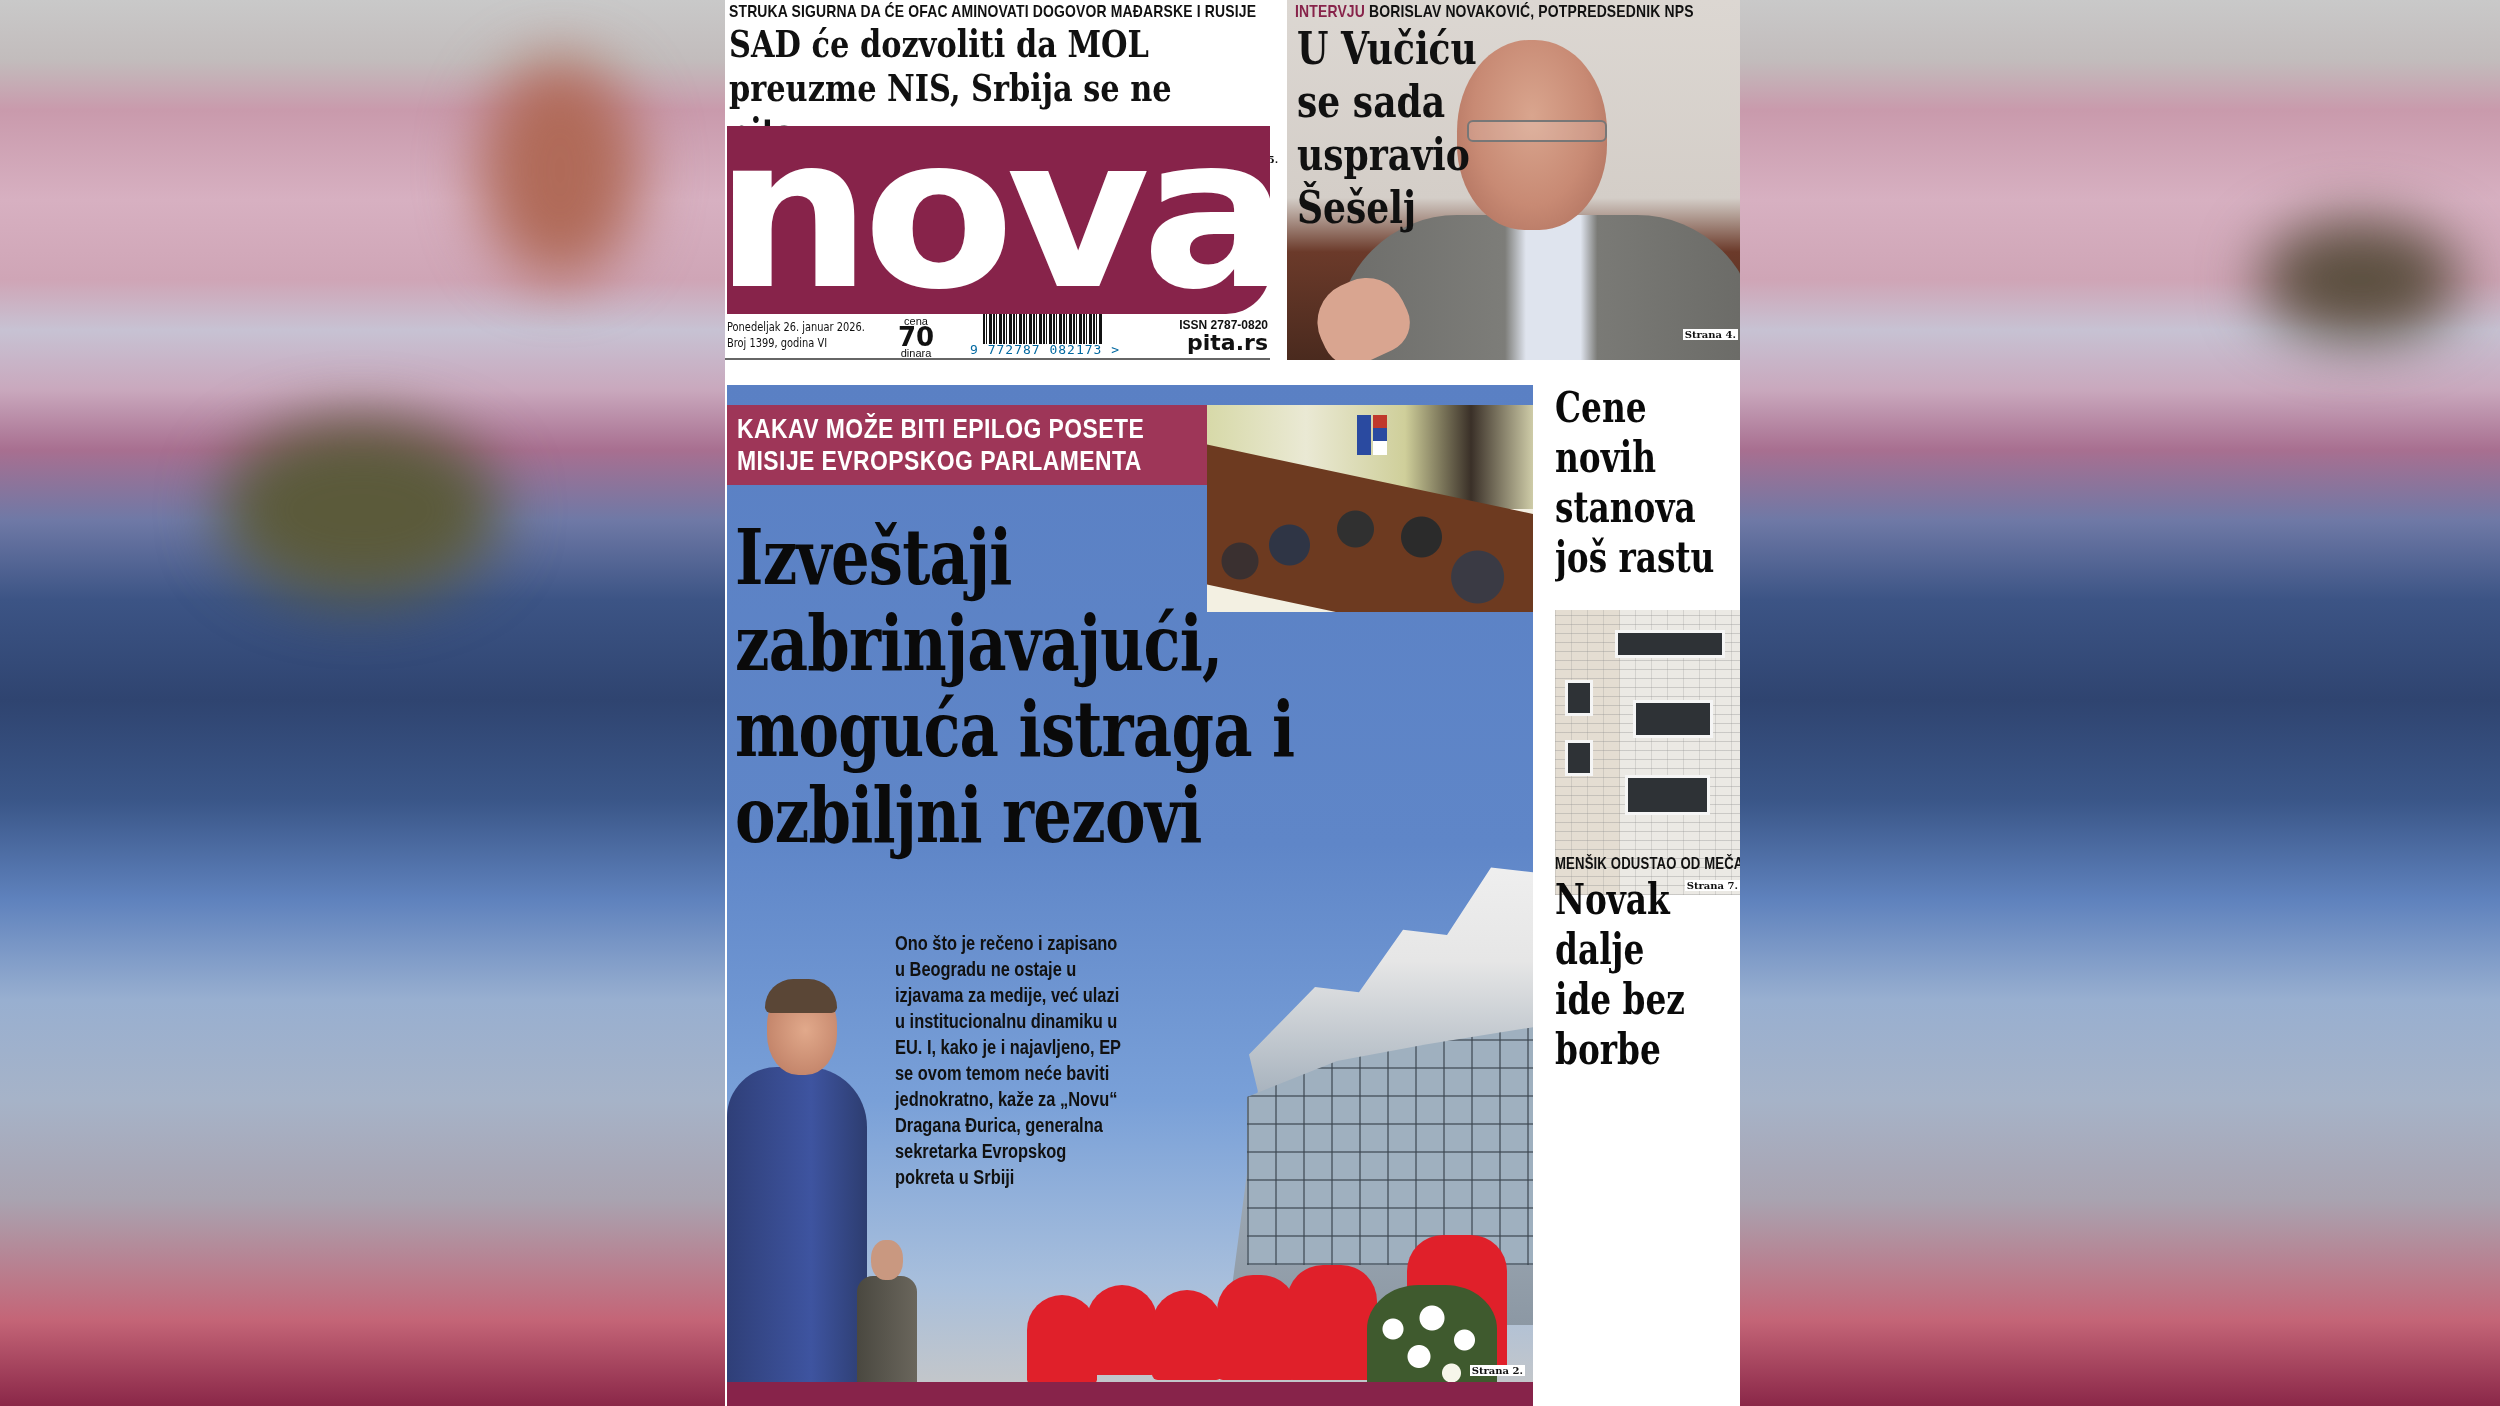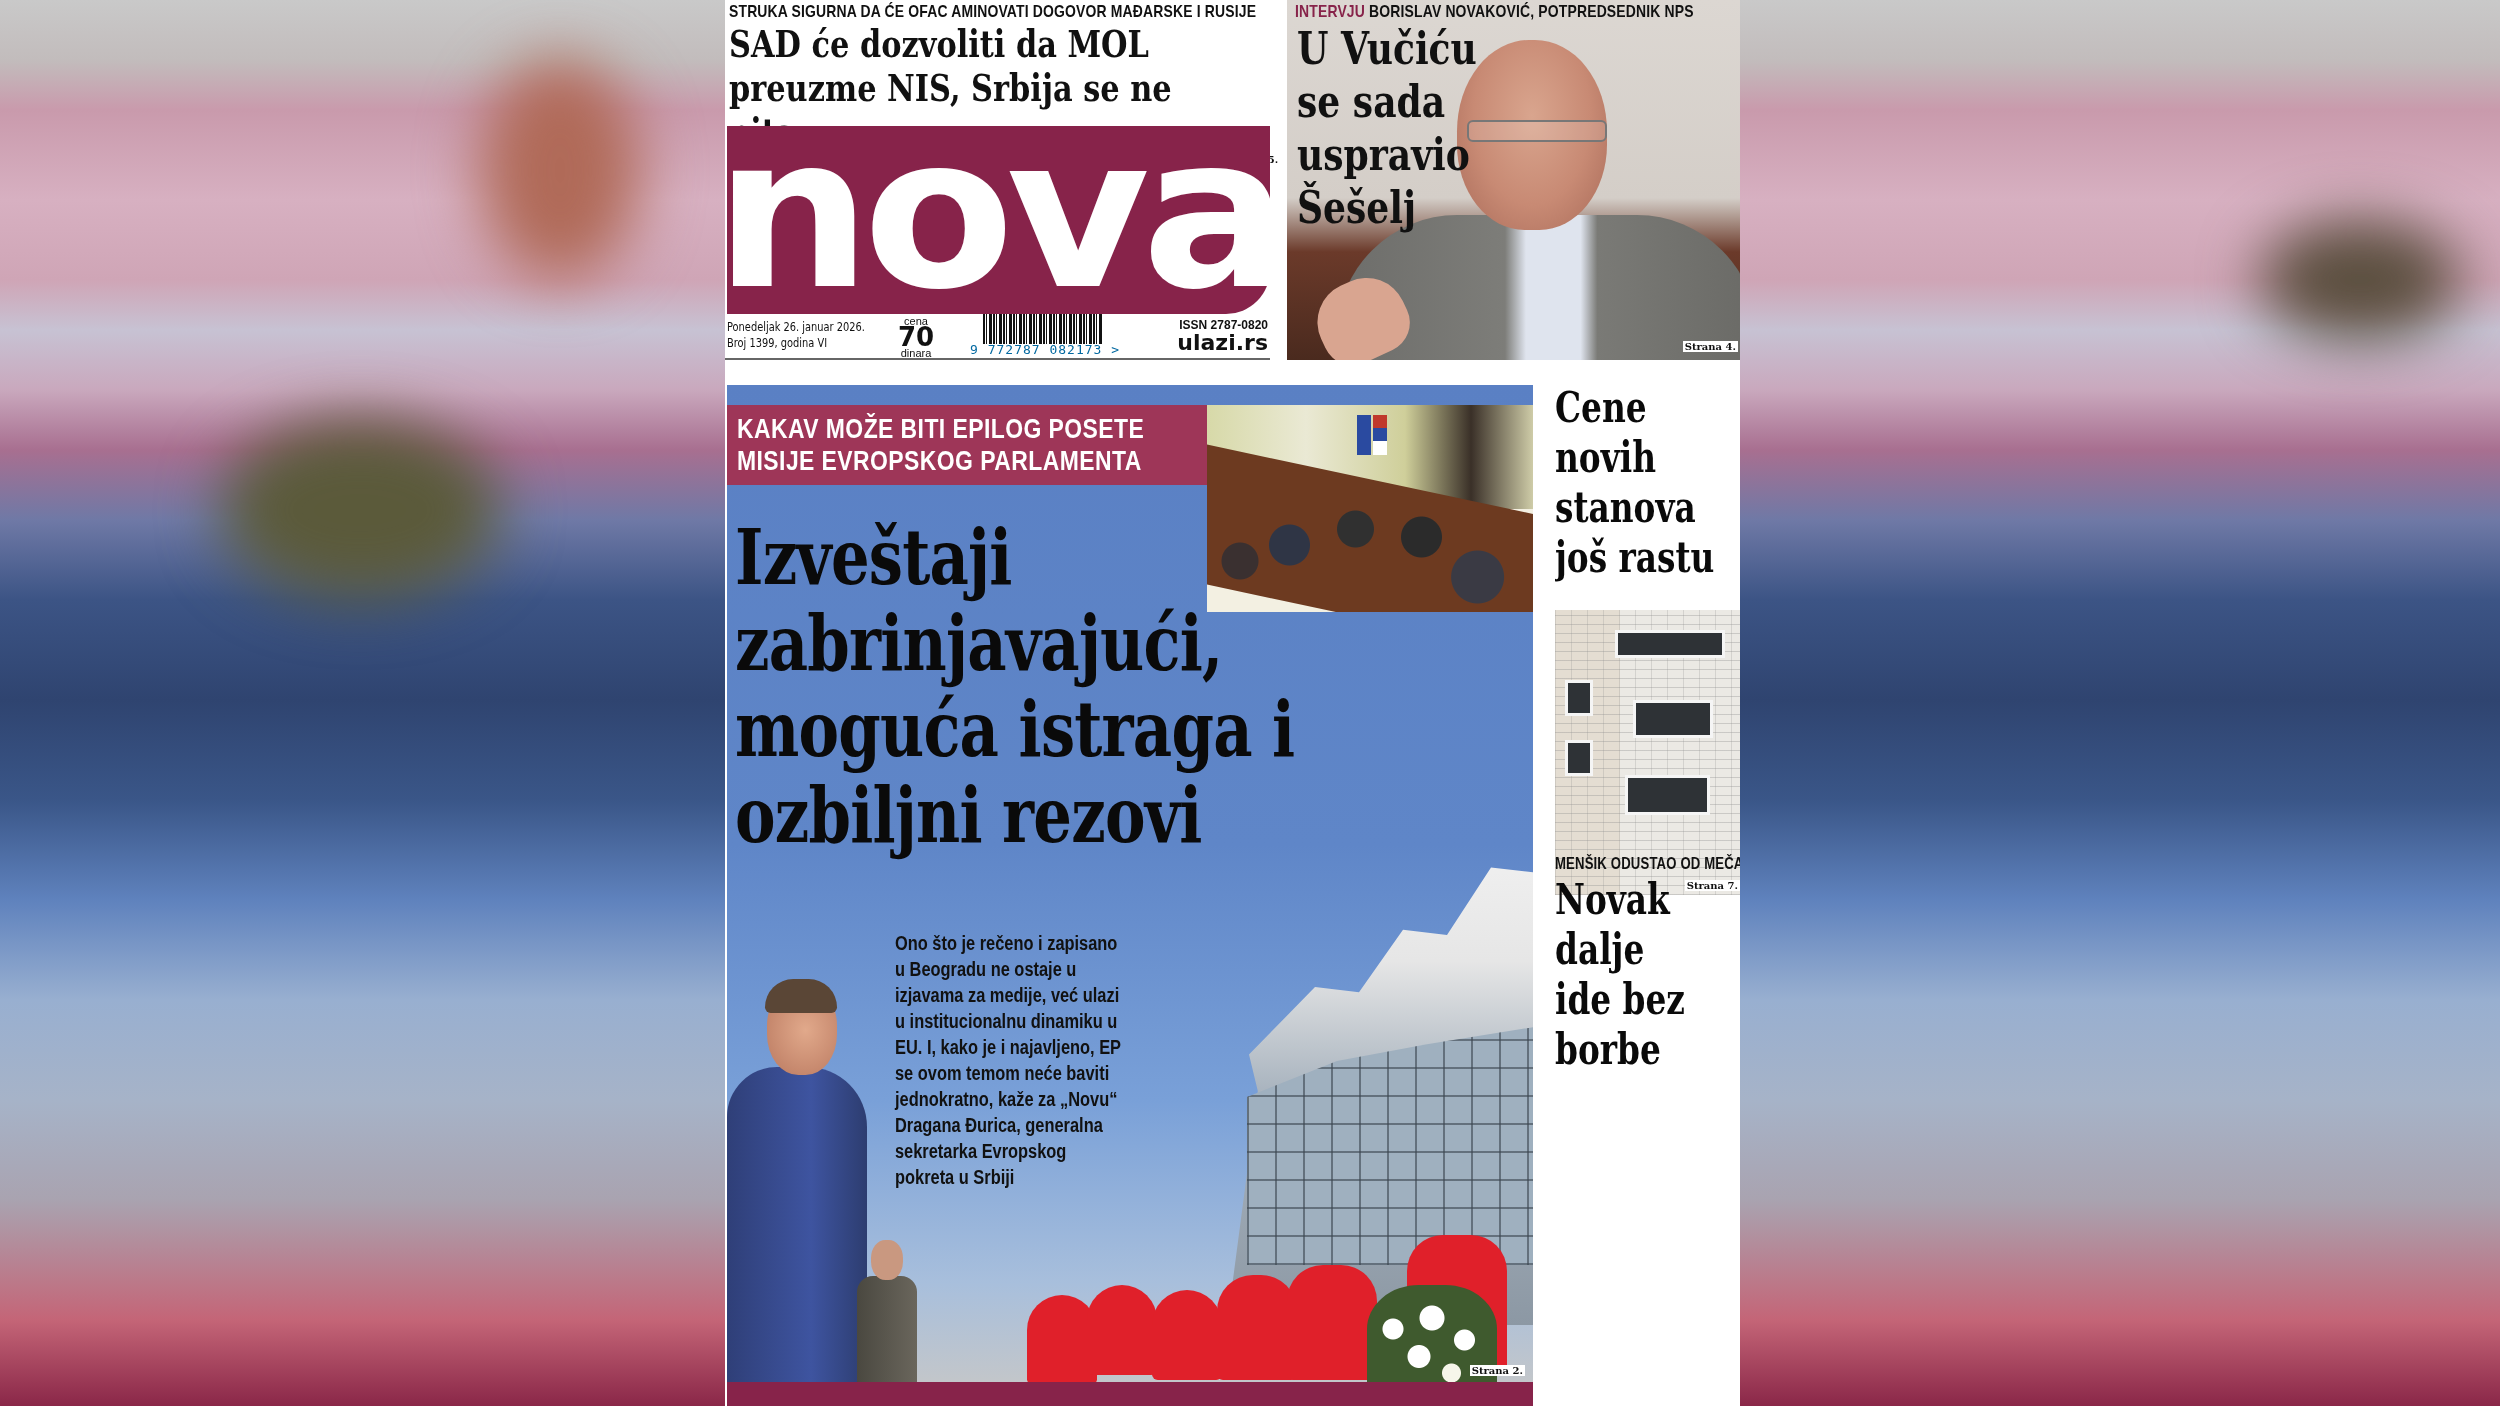--- a/index.html
+++ b/index.html
@@ -103,21 +103,21 @@
     border-radius: 40px 40px 30px 30px; background: #d9a590; transform: rotate(-25deg);
   }
   .interview .kicker { position: absolute; left: 8px; top: 2px; }
   .interview .kicker .accent { color: #87234a; }
   .interview .headline {
     position: absolute; left: 10px; top: 22px; width: 240px;
     font-family: "DejaVu Serif", serif; font-weight: bold;
     font-size: 44px; line-height: 53px; color: #111;
     transform: scaleX(0.82); transform-origin: left top;
   }
-  .interview .strana { right: 2px; bottom: 8px; }
+  .interview .strana { right: 2px; bottom: 20px; }
 
   
   .main-story {
     position: absolute; left: 2px; top: 385px; width: 806px; height: 1021px;
     background: linear-gradient(180deg, #5a80c4 0%, #5f86c8 45%, #79a0d8 70%, #a8bfdc 88%, #c9c8c6 100%);
     overflow: hidden;
   }
   .main-story .tag-label {
     position: absolute; left: 0; top: 20px; width: 480px; height: 80px;
     background: #9e3658; color: #fff; padding: 8px 10px;
@@ -261,21 +261,21 @@
       </div>
       <div class="price">
         <span class="p-small">cena</span>
         <span class="p-big">70</span>
         <span class="p-small">dinara</span>
       </div>
       <div class="barcode"></div>
       <div class="barcode-num">9 772787 082173 &gt;</div>
       <div class="issn">
         <span class="issn-num">ISSN 2787-0820</span>
-        <span class="site">ulazi.rs</span>
+        <span class="site">pita.rs</span>
       </div>
     </div>
   </div>
 
   <div class="interview">
     <div class="person">
       <div class="suit"></div>
       <div class="head"></div>
       <div class="glasses"></div>
       <div class="hand"></div>

